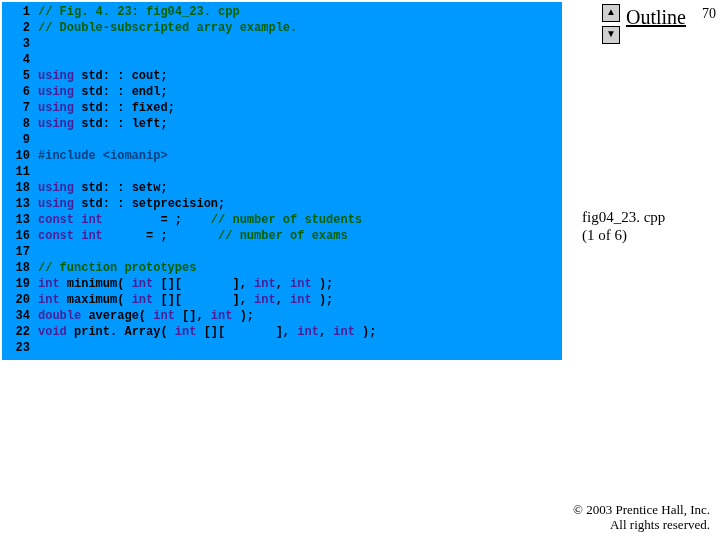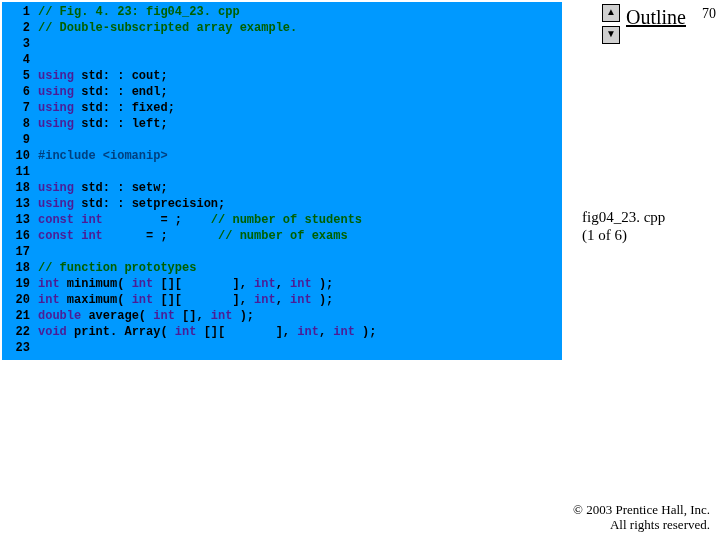--- a/index.html
+++ b/index.html
@@ -124,21 +124,21 @@
   <div class="code-line"><span class="ln">10</span><span class="code"><span class="pp">#include </span><span class="pp">&lt;iomanip&gt;</span></span></div>
   <div class="code-line"><span class="ln">11</span><span class="code"></span></div>
   <div class="code-line"><span class="ln">18</span><span class="code"><span class="kw">using </span><span>std: : setw;</span></span></div>
   <div class="code-line"><span class="ln">13</span><span class="code"><span class="kw">using </span><span>std: : setprecision;</span></span></div>
   <div class="code-line"><span class="ln">13</span><span class="code"><span class="kw">const int</span><span>        = ;    </span><span class="comment">// number of students</span></span></div>
   <div class="code-line"><span class="ln">16</span><span class="code"><span class="kw">const int</span><span>      = ;       </span><span class="comment">// number of exams</span></span></div>
   <div class="code-line"><span class="ln">17</span><span class="code"></span></div>
   <div class="code-line"><span class="ln">18</span><span class="code comment">// function prototypes</span></div>
   <div class="code-line"><span class="ln">19</span><span class="code"><span class="kw">int </span><span>minimum( </span><span class="kw">int </span><span>[][       ], </span><span class="kw">int</span><span>, </span><span class="kw">int </span><span>);</span></span></div>
   <div class="code-line"><span class="ln">20</span><span class="code"><span class="kw">int </span><span>maximum( </span><span class="kw">int </span><span>[][       ], </span><span class="kw">int</span><span>, </span><span class="kw">int </span><span>);</span></span></div>
-  <div class="code-line"><span class="ln">21</span><span class="code"><span class="kw">double </span><span>average( </span><span class="kw">int </span><span>[], </span><span class="kw">int </span><span>);</span></span></div>
+  <div class="code-line"><span class="ln">34</span><span class="code"><span class="kw">double </span><span>average( </span><span class="kw">int </span><span>[], </span><span class="kw">int </span><span>);</span></span></div>
   <div class="code-line"><span class="ln">22</span><span class="code"><span class="kw">void </span><span>print. Array( </span><span class="kw">int </span><span>[][       ], </span><span class="kw">int</span><span>, </span><span class="kw">int </span><span>);</span></span></div>
   <div class="code-line"><span class="ln">23</span><span class="code"></span></div>
 </div>
 
 <div class="copyright">
   <span>© 2003 Prentice Hall, Inc.</span><br>
   <span>All rights reserved.</span>
 </div>
 
 </body></html>

